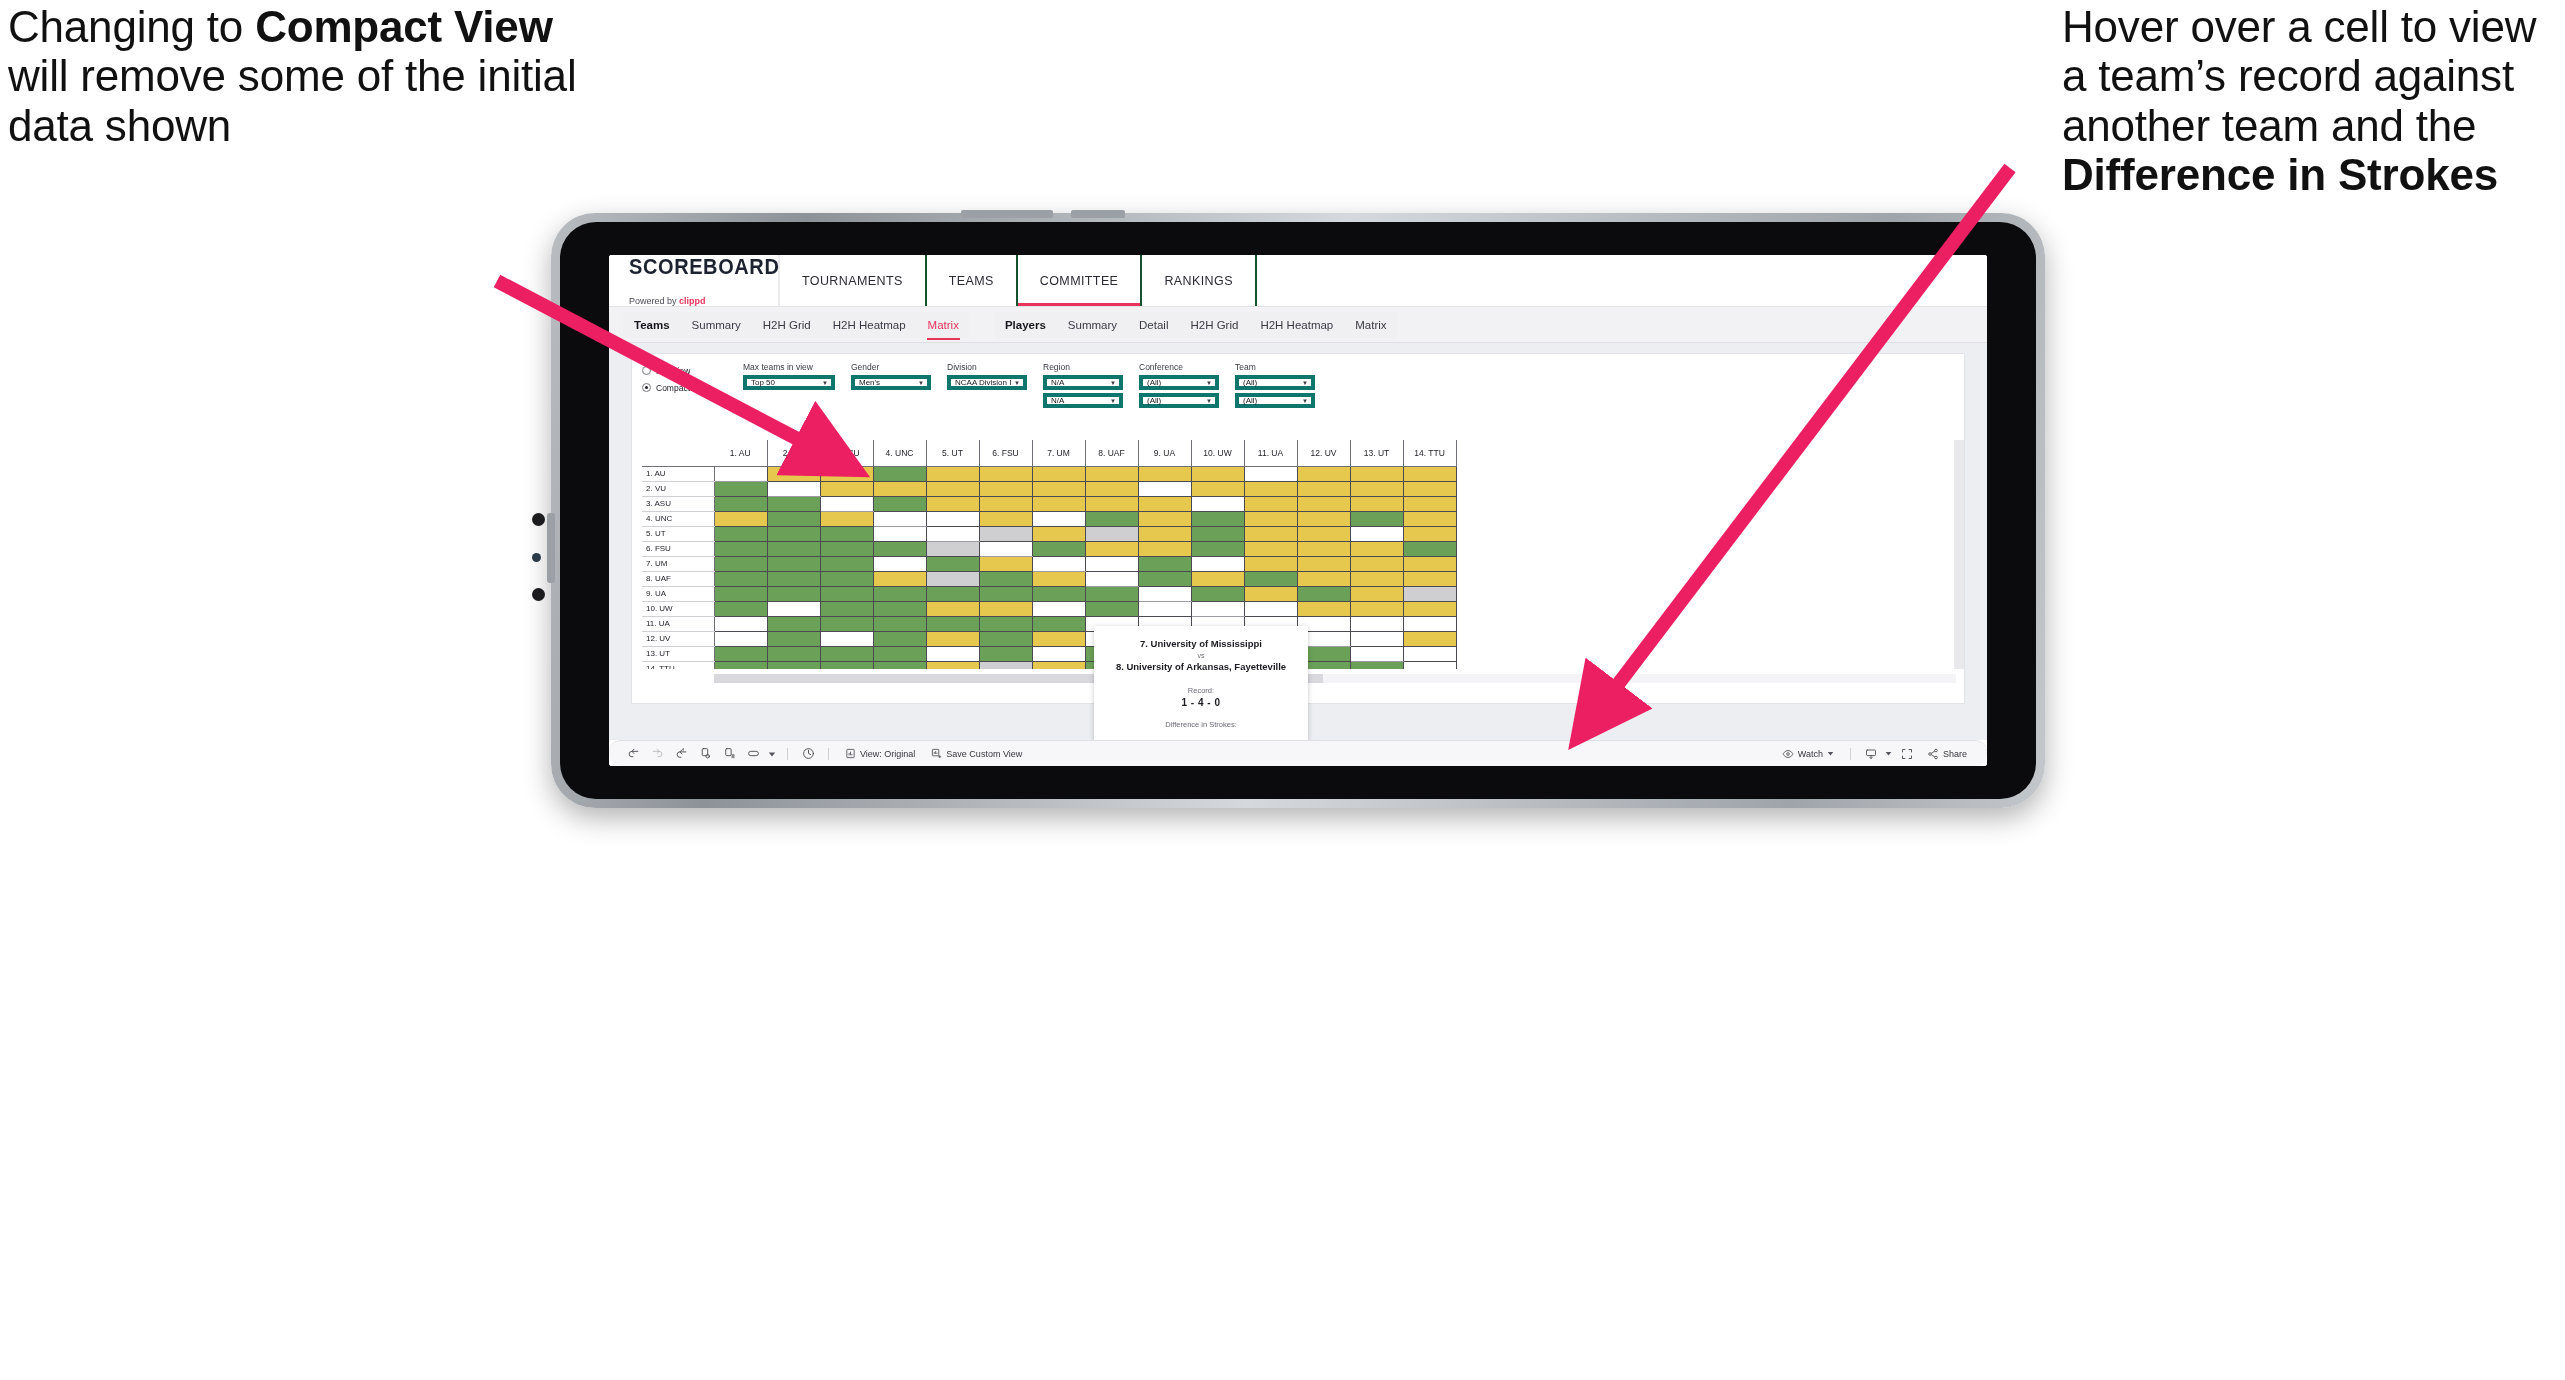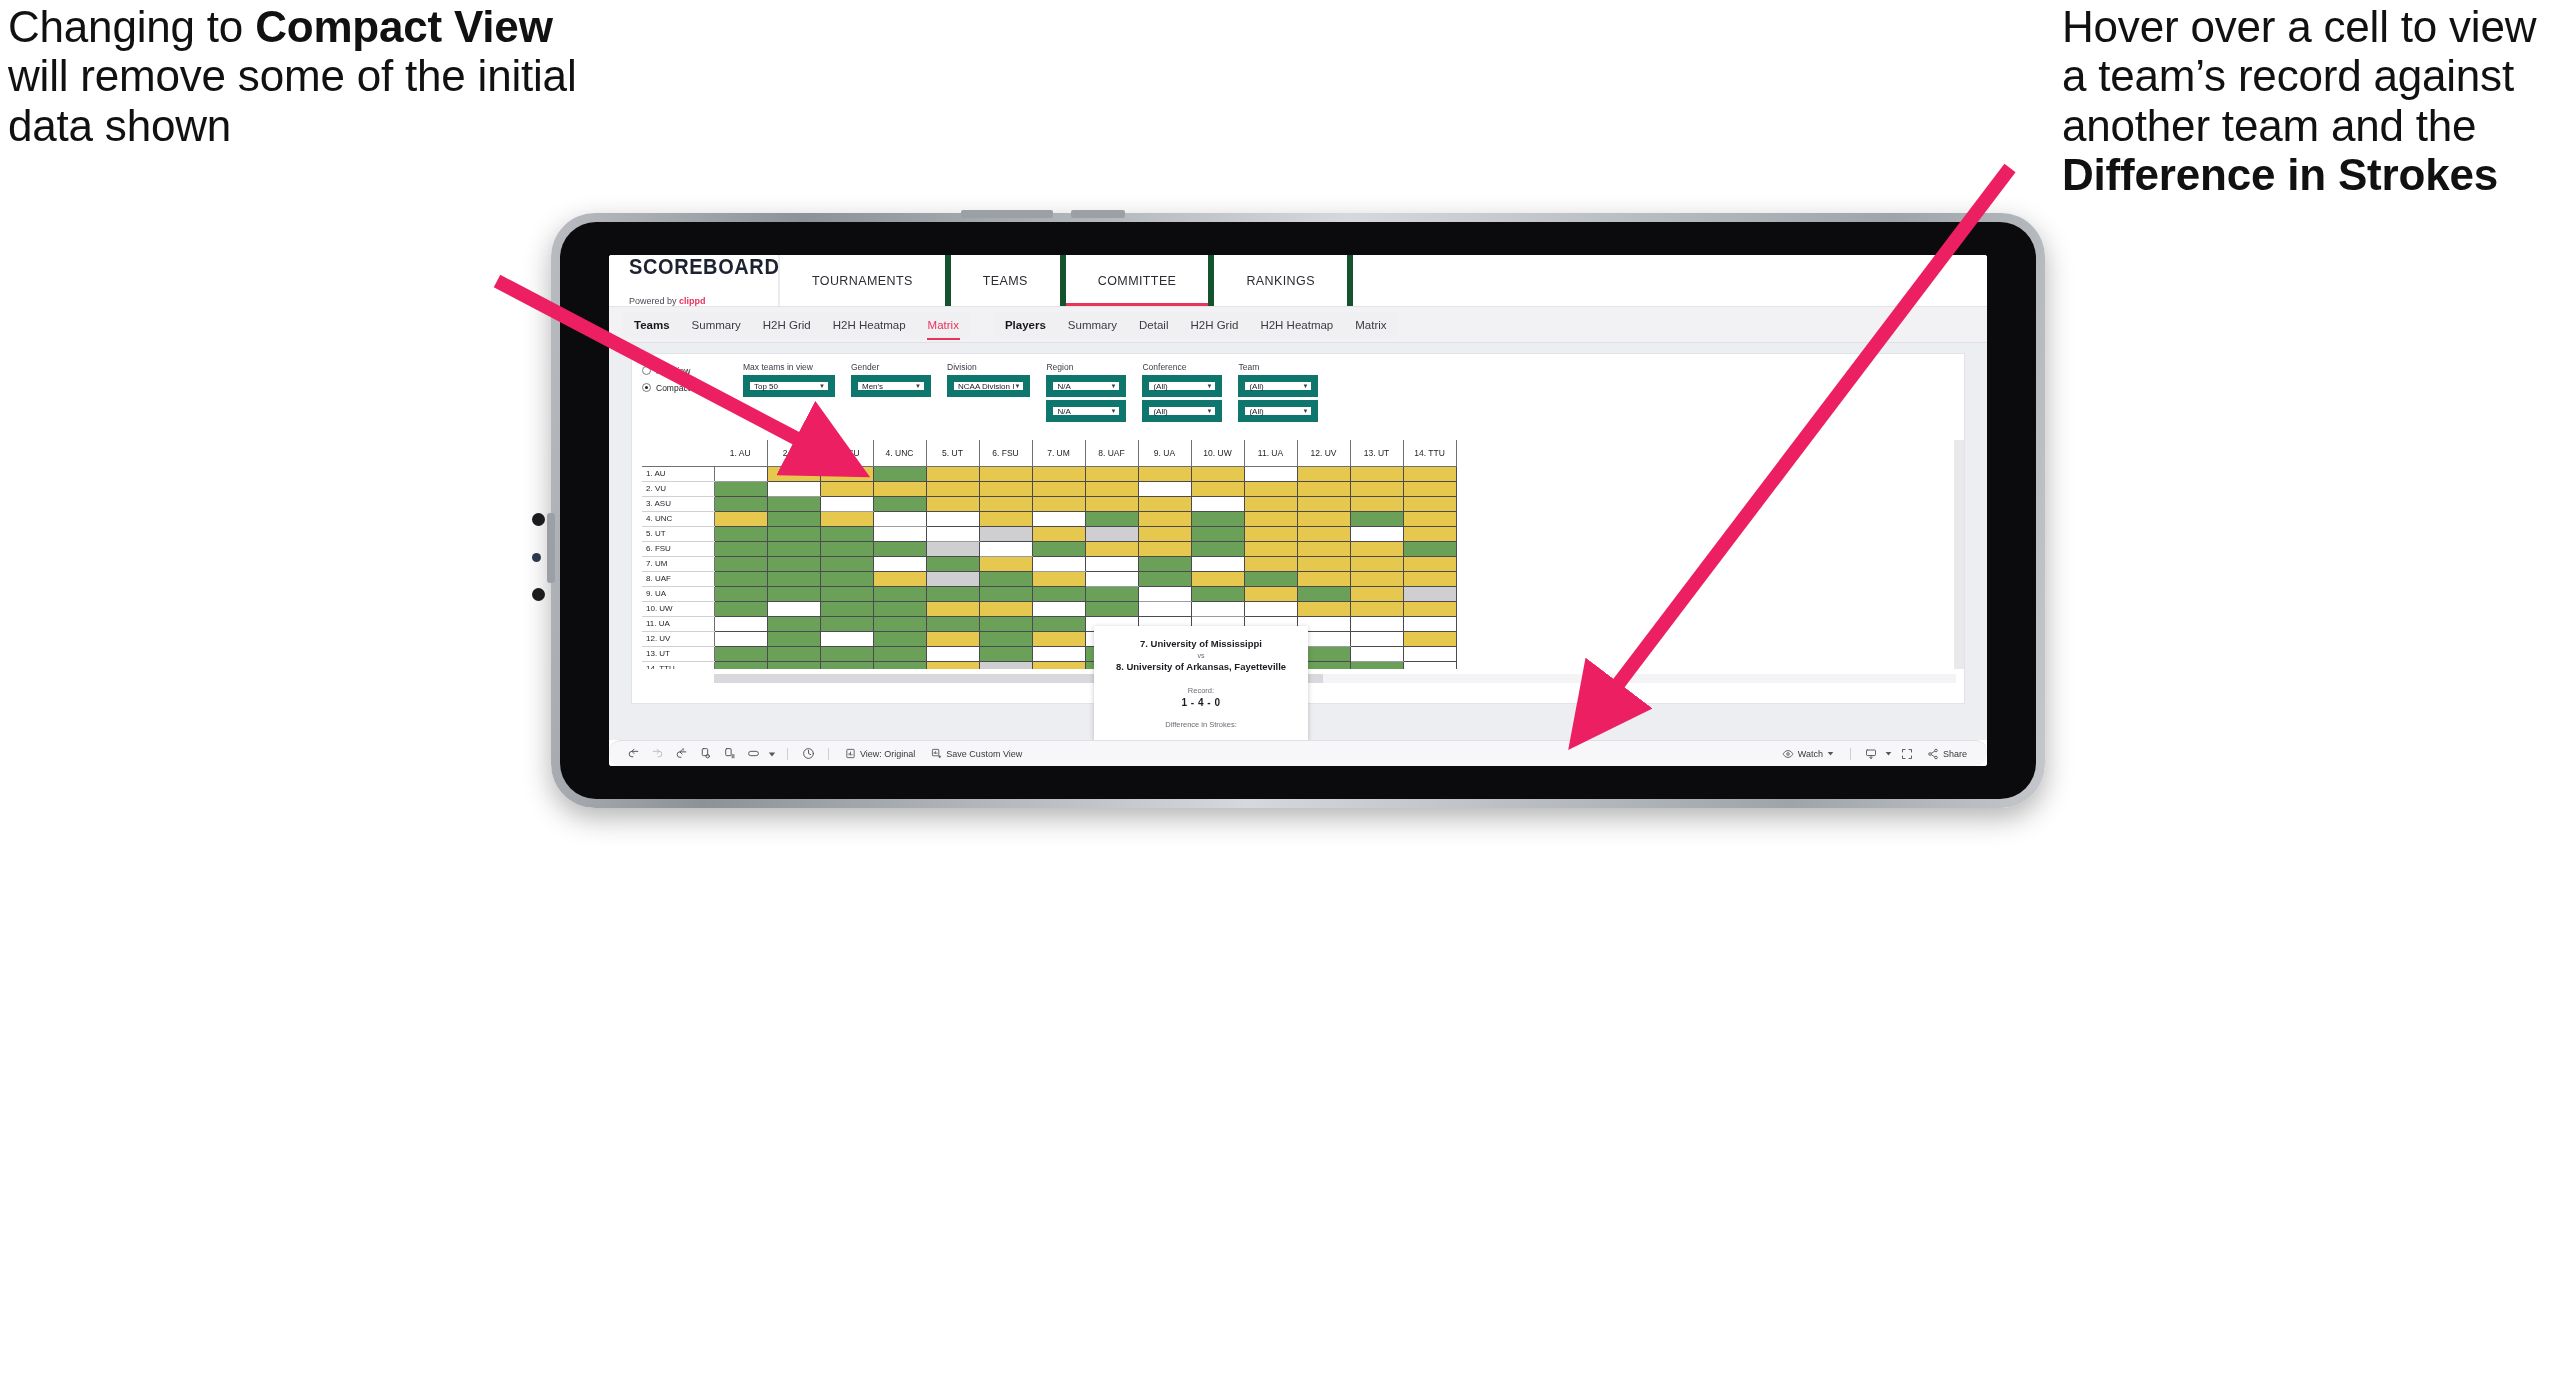--- a/index.html
+++ b/index.html
@@ -70,23 +70,23 @@
   .brand-title {
     font-family:"Liberation Sans", sans-serif;
     font-weight:700; font-size:20px; letter-spacing:0.6px; color:#1d2230;
     transform: scaleY(1.12); transform-origin: left center;
   }
   .brand-sub { font-size:9px; color:#4a4a55; margin-top:18px; }
   .brand-sub .clippd { color:#e8335b; font-weight:700; }
 
   .topnav-items { display:flex; align-items:stretch; }
   .topnav-item {
-    display:flex; align-items:center; padding:0 32px;
+    display:flex; align-items:center; padding:0 22px;
     font-size:12.5px; color:#2b2b33; letter-spacing:0.4px;
-    border-right:6px solid #14532d; position:relative; cursor:pointer;
+    border-right:2px solid #14532d; position:relative; cursor:pointer;
     white-space:nowrap;
   }
   .topnav-item:first-child { border-left:1px solid #ececef; }
   .topnav-item.active::after {
     content:""; position:absolute; left:0; right:0; bottom:0; height:3px; background:#e8335b;
   }
 
   .subnav {
     height:36px; background:#f2f2f5; display:flex; align-items:center; gap:0;
     border-bottom:1px solid #dfdfe4; padding-left:14px; flex:0 0 auto;
@@ -118,21 +118,21 @@
     position:relative; flex:0 0 auto;
   }
   .radio.on::after {
     content:""; position:absolute; left:2px; top:2px; width:3px; height:3px; border-radius:50%; background:#23232a;
   }
   .radio-label { font-size:8.5px; color:#22222a; white-space:nowrap; }
 
   .fgroup { display:flex; flex-direction:column; }
   .flabel { font-size:8.5px; color:#3b3b44; margin-bottom:3px; }
   .fselect {
-    height:22px; border:7px solid #0f766e; background:#fff;
+    height:15px; border:4px solid #0f766e; background:#fff;
     display:flex; align-items:center; justify-content:space-between;
     padding:0 3px 0 4px; font-size:8px; color:#18181f; min-width:78px;
     margin-bottom:3px; cursor:pointer;
   }
   .fselect .caret { font-size:6px; color:#3a3a44; }
   .fselect.w92 { min-width:92px; }
   .fselect.w80 { min-width:80px; }
 
   
   .matrix-wrap { position:absolute; left:10px; right:8px; top:86px; bottom:34px; overflow:hidden; }

